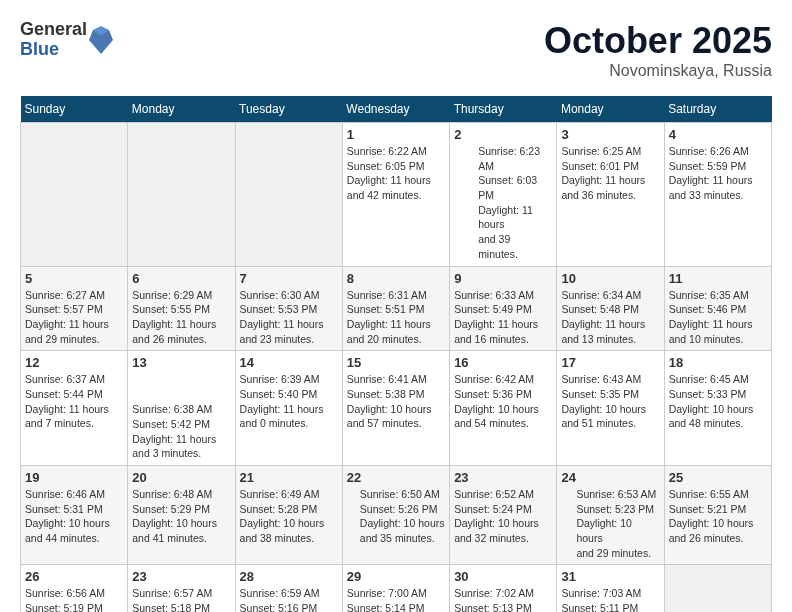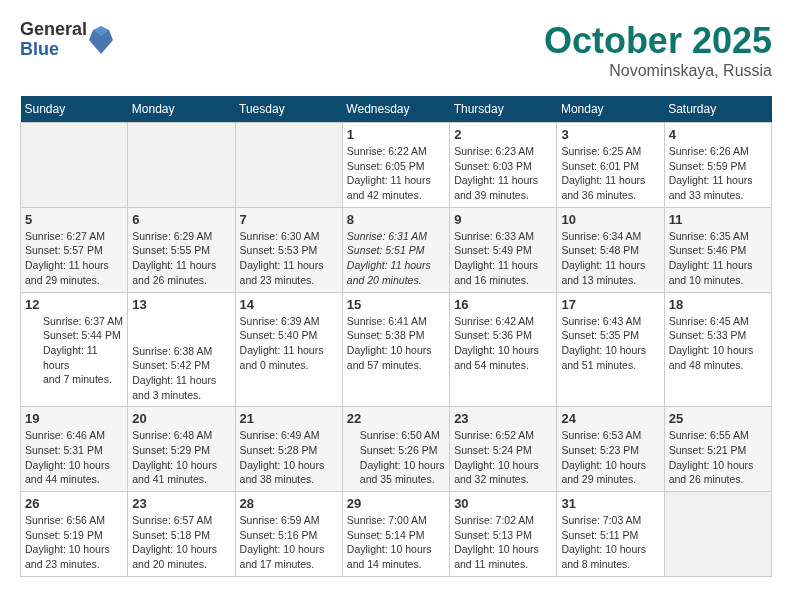--- a/index.html
+++ b/index.html
@@ -33,21 +33,21 @@
       width: 24px;
       height: 28px;
       margin-left: 2px;
     }
     .title-block {
       text-align: right;
     }
     .month-year {
       font-size: 36px;
       font-weight: bold;
-      color: #0f766e;
+      color: #0f172a;
     }
     .location {
       font-size: 16px;
       color: #555;
     }
     .calendar {
       width: 100%;
       border-collapse: collapse;
       font-size: 11px;
     }
@@ -125,21 +125,21 @@
         <td class="empty"></td>
         <td>
           <div class="day-num">1</div>
           <div class="day-info" style="white-space: pre-line;">Sunrise: 6:22 AM
 Sunset: 6:05 PM
 Daylight: 11 hours
 and 42 minutes.</div>
         </td>
         <td>
           <div class="day-num">2</div>
-          <div class="day-info" style="white-space: pre-line;">Sunrise: 6:23 AM
+          <div class="day-info" style="white-space: pre-line; margin-left: 24px;">Sunrise: 6:23 AM
 Sunset: 6:03 PM
 Daylight: 11 hours
 and 39 minutes.</div>
         </td>
         <td>
           <div class="day-num">3</div>
           <div class="day-info" style="white-space: pre-line;">Sunrise: 6:25 AM
 Sunset: 6:01 PM
 Daylight: 11 hours
 and 36 minutes.</div>
@@ -169,21 +169,21 @@
         </td>
         <td>
           <div class="day-num">7</div>
           <div class="day-info" style="white-space: pre-line;">Sunrise: 6:30 AM
 Sunset: 5:53 PM
 Daylight: 11 hours
 and 23 minutes.</div>
         </td>
         <td>
           <div class="day-num">8</div>
-          <div class="day-info" style="white-space: pre-line; font-style: italic;">Sunrise: 6:31 AM
+          <div class="day-info" style="white-space: pre-line;">Sunrise: 6:31 AM
 Sunset: 5:51 PM
 Daylight: 11 hours
 and 20 minutes.</div>
         </td>
         <td>
           <div class="day-num">9</div>
           <div class="day-info" style="white-space: pre-line;">Sunrise: 6:33 AM
 Sunset: 5:49 PM
 Daylight: 11 hours
 and 16 minutes.</div>
@@ -199,21 +199,21 @@
           <div class="day-num">11</div>
           <div class="day-info" style="white-space: pre-line;">Sunrise: 6:35 AM
 Sunset: 5:46 PM
 Daylight: 11 hours
 and 10 minutes.</div>
         </td>
       </tr>
       <tr>
         <td>
           <div class="day-num">12</div>
-          <div class="day-info" style="white-space: pre-line; margin-left: 18px;">Sunrise: 6:37 AM
+          <div class="day-info" style="white-space: pre-line;">Sunrise: 6:37 AM
 Sunset: 5:44 PM
 Daylight: 11 hours
 and 7 minutes.</div>
         </td>
         <td>
           <div class="day-num">13</div>
           <div class="day-info" style="white-space: pre-line; margin-top: 32px;">Sunrise: 6:38 AM
 Sunset: 5:42 PM
 Daylight: 11 hours
 and 3 minutes.</div>
@@ -285,21 +285,21 @@
         </td>
         <td>
           <div class="day-num">23</div>
           <div class="day-info" style="white-space: pre-line;">Sunrise: 6:52 AM
 Sunset: 5:24 PM
 Daylight: 10 hours
 and 32 minutes.</div>
         </td>
         <td>
           <div class="day-num">24</div>
-          <div class="day-info" style="white-space: pre-line;">Sunrise: 6:53 AM
+          <div class="day-info" style="white-space: pre-line; margin-left: 15px;">Sunrise: 6:53 AM
 Sunset: 5:23 PM
 Daylight: 10 hours
 and 29 minutes.</div>
         </td>
         <td>
           <div class="day-num">25</div>
           <div class="day-info" style="white-space: pre-line;">Sunrise: 6:55 AM
 Sunset: 5:21 PM
 Daylight: 10 hours
 and 26 minutes.</div>

